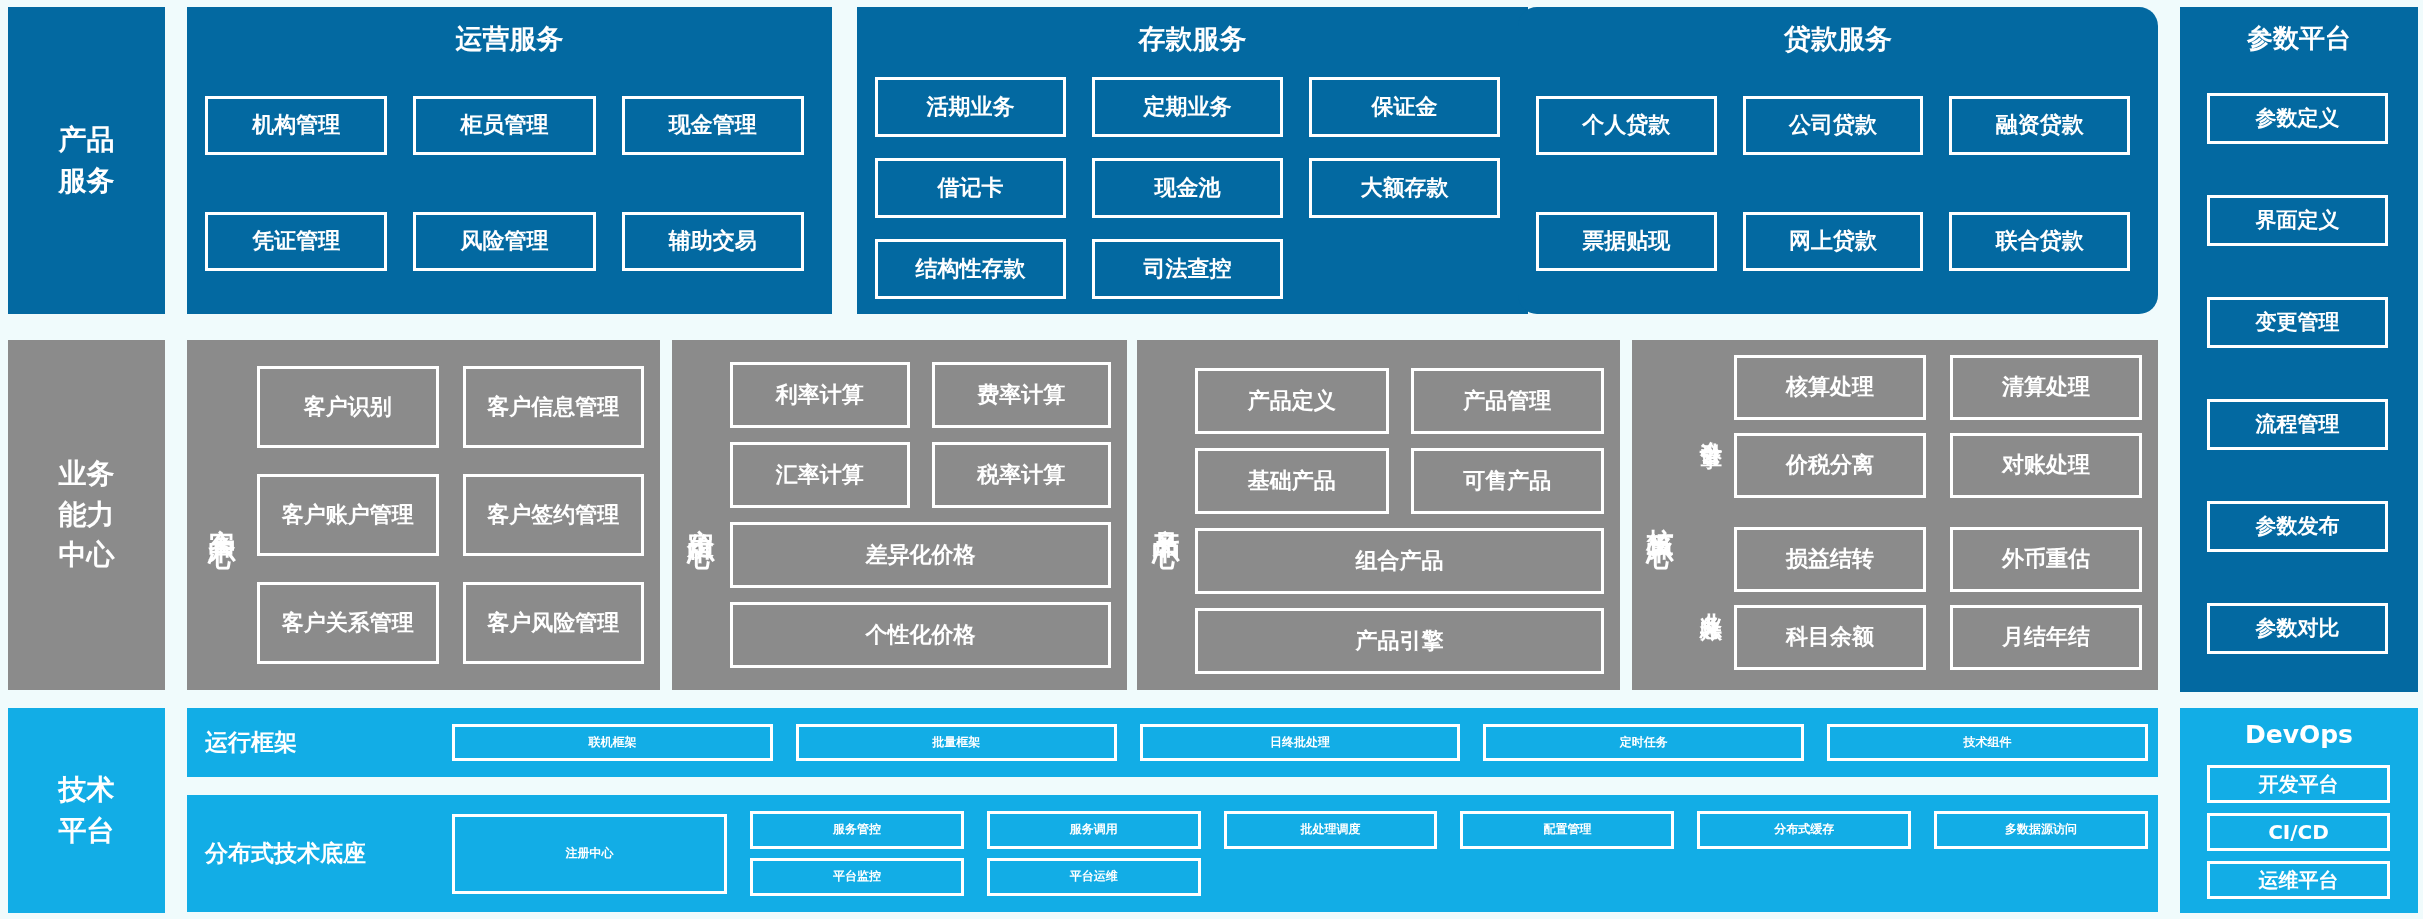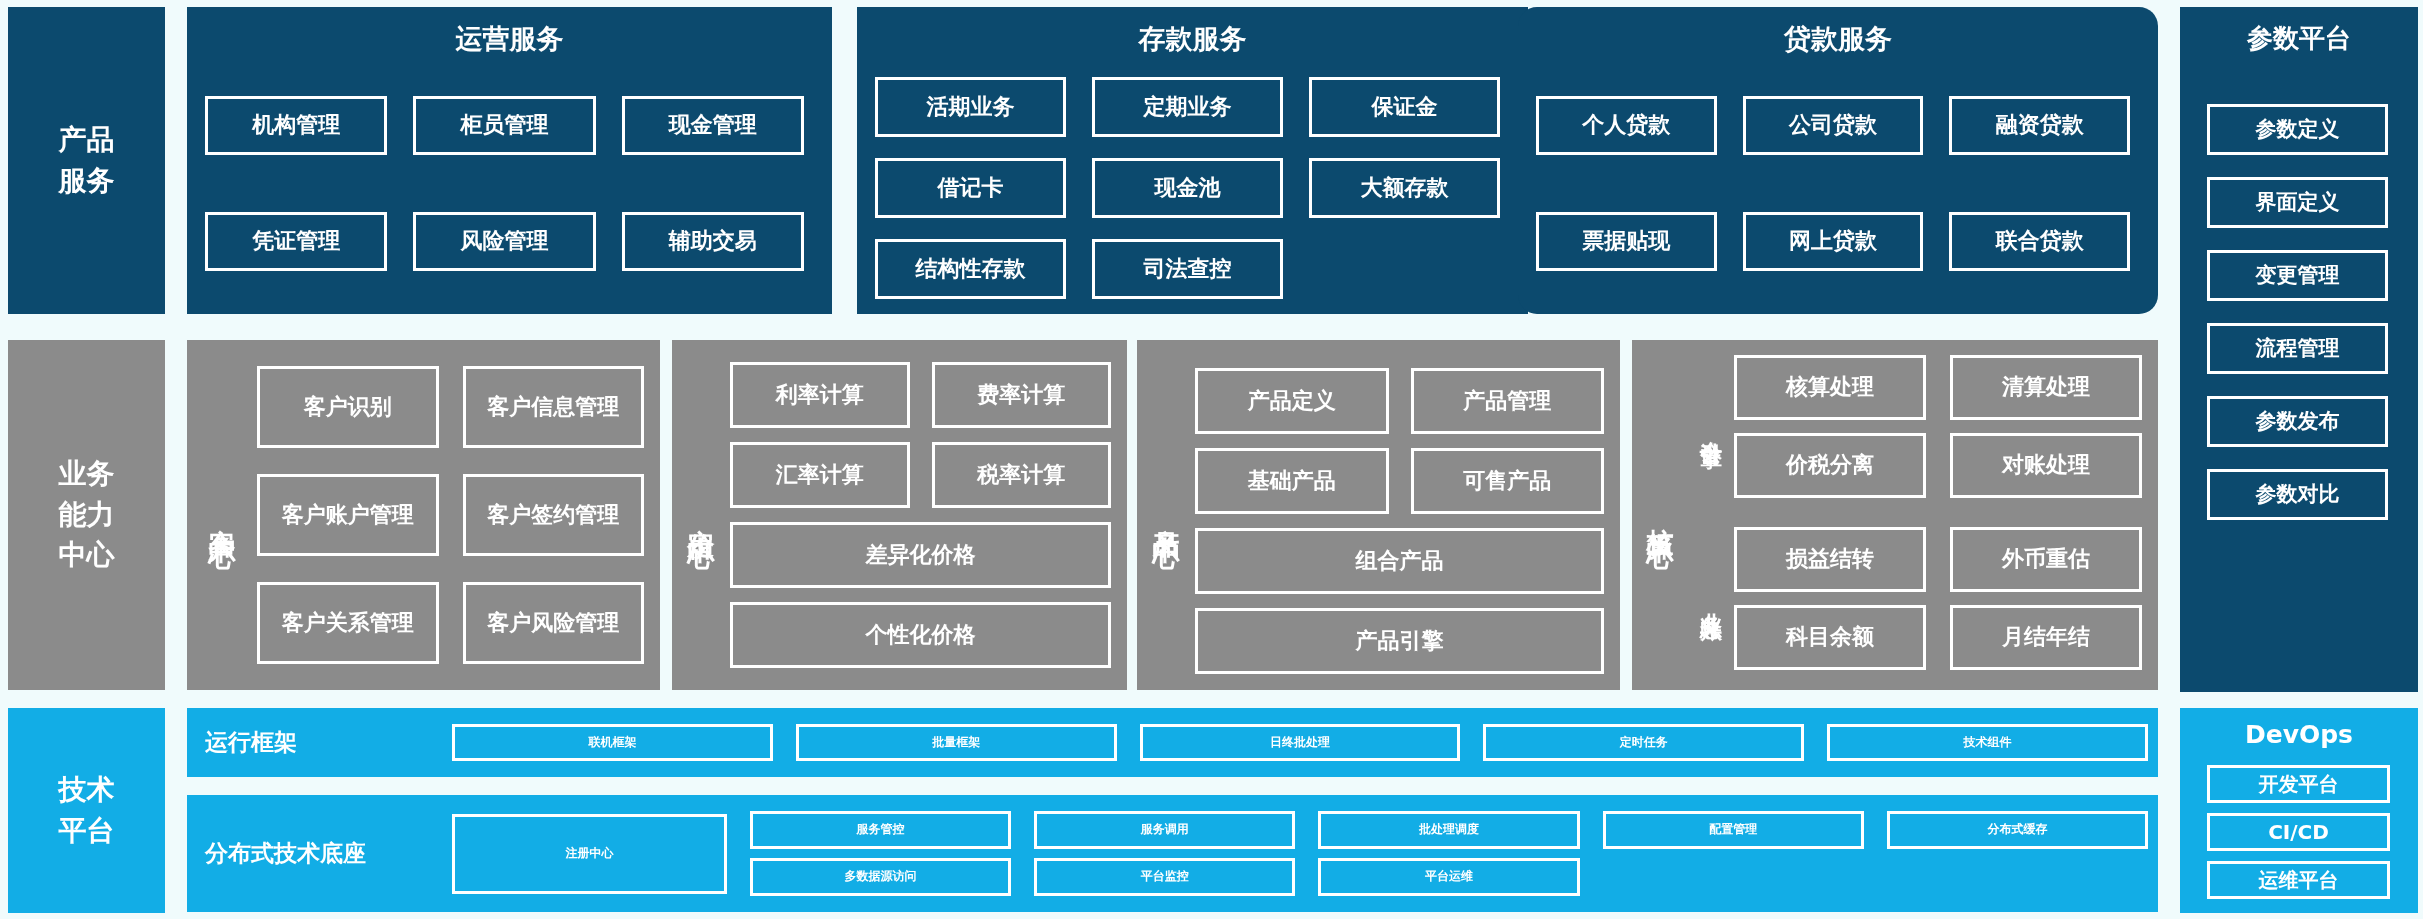--- a/index.html
+++ b/index.html
@@ -5,21 +5,21 @@
   html, body { margin: 0; padding: 0; background: #f0fbfc; }
   .canvas {
     position: relative;
     width: 2423px;
     height: 919px;
     background: #f0fbfc;
     font-family: "DejaVu Sans", "Liberation Sans", sans-serif;
     overflow: hidden;
     color: #fff;
   }
-  .teal { background: #0c4a6e; }
+  .teal { background: #0369a1; }
   .gray { background: #8b8b8b; }
   .blue { background: #12ade6; }
 
   
   .side-label {
     position: absolute;
     left: 8px;
     width: 157px;
     display: flex;
     align-items: center;
@@ -51,21 +51,21 @@
     font-weight: bold;
     line-height: 1.1;
   }
   .grid { position: absolute; display: grid; }
 
   
   .g-ops  { left: 18px; right: 28px; top: 89px; grid-template-columns: repeat(3,1fr); column-gap: 26px; row-gap: 57px; grid-auto-rows: 59px; }
   .g-dep  { left: 18px; right: 28px; top: 70px; grid-template-columns: repeat(3,1fr); column-gap: 26px; row-gap: 21px; grid-auto-rows: 60px; }
 
   
-  .g-param { left: 27px; right: 30px; top: 86px; grid-template-columns: 1fr; row-gap: 22px; grid-auto-rows: 51px; margin-top: 11px; }
+  .g-param { left: 27px; right: 30px; top: 86px; grid-template-columns: 1fr; row-gap: 51px; grid-auto-rows: 51px; }
   .g-param .box { font-size: 21px; }
 
   
   .sec2 { display: flex; }
   .vlabel {
     writing-mode: vertical-rl;
     text-orientation: upright;
     font-size: 27px;
     font-weight: bold;
     letter-spacing: 4px;
@@ -102,21 +102,21 @@
     width: 265px;
     padding-left: 18px;
     box-sizing: border-box;
     font-size: 23px;
     font-weight: bold;
     flex: none;
   }
   .bar-grid { flex: 1; display: grid; grid-template-columns: repeat(5,1fr); column-gap: 23px; margin-right: 10px; }
   .bar .box { height: 37px; font-size: 12px; }
   .reg-box { width: 275px; height: 80px !important; margin-right: 23px; flex: none; }
-  .g-dist { flex: 1; display: grid; grid-template-columns: repeat(5,1fr); column-gap: 23px; row-gap: 9px; grid-auto-rows: 38px; margin-right: 10px; }
+  .g-dist { flex: 1; display: grid; grid-template-columns: repeat(6,1fr); column-gap: 23px; row-gap: 9px; grid-auto-rows: 38px; margin-right: 10px; }
   .g-dist .box { height: auto; }
 
   
   .devops-title { top: 12px; font-size: 25px; }
   .g-dev { left: 27px; right: 28px; top: 57px; grid-template-columns: 1fr; row-gap: 10px; grid-auto-rows: 38px; }
   .g-dev .box { font-size: 20px; }
 </style>
 </head>
 <body>
 

